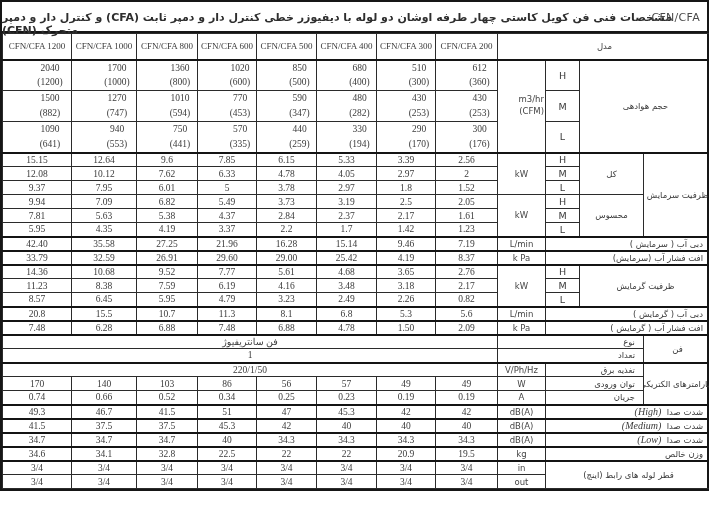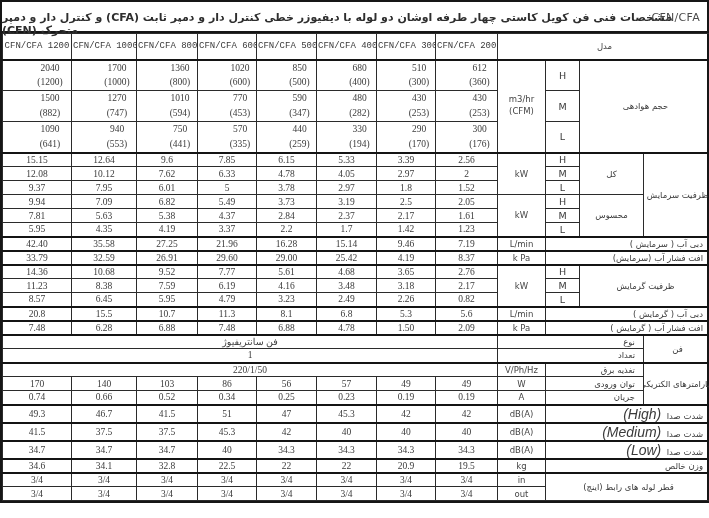--- a/index.html
+++ b/index.html
@@ -22,28 +22,28 @@
   td {
     border:1px solid #2b2b2b; height:14px; padding:0 1px;
     text-align:center; vertical-align:middle; overflow:hidden; white-space:nowrap;
   }
   tr.tt { border-top:2px solid #141414; }
   tr.tall td { height:31px; }
   tr.hdr td { height:26px; }
 
   .num { font-family:"Liberation Serif","DejaVu Serif",serif; font-size:9.5px; color:#3a3a3a; }
   .num div { line-height:1.55;padding-left:26px; }
-  .chead { font-family:Liberation Mono, monospace; font-size:9px; color:#3a3a3a; }
+  .chead { font-family:Liberation Serif, serif; font-size:9px; color:#3a3a3a; }
   .unit { font-size:8.5px; color:#454545; }
-  .unit div { line-height:1.4; }
+  .unit div { line-height:1.4;text-align:right; }
   .speed { font-size:9.5px; color:#3a3a3a; }
   .plabel { font-size:8.5px; color:#3a3a3a; direction:rtl; font-family:"DejaVu Sans", sans-serif; }
   .plabel.r { text-align:right; padding-right:8px; }
   .plabel.c { text-align:center; }
-  .lvl { font-family:Liberation Sans, sans-serif; font-style:italic; font-size:14px; }
+  .lvl { font-family:Liberation Serif, serif; font-style:italic; font-size:10px; }
 </style>
 </head>
 <body>
 
 <div class="sheet">
   <div class="titlebar">
     <div class="title">مشخصات فنی فن کویل کاستی چهار طرفه اوشان دو لوله با دیفیوزر خطی کنترل دار و دمپر ثابت (CFA) و کنترل دار و دمپر متحرک (CFN)</div>
     <div class="brand">CFN/CFA</div>
   </div>
   <table>

